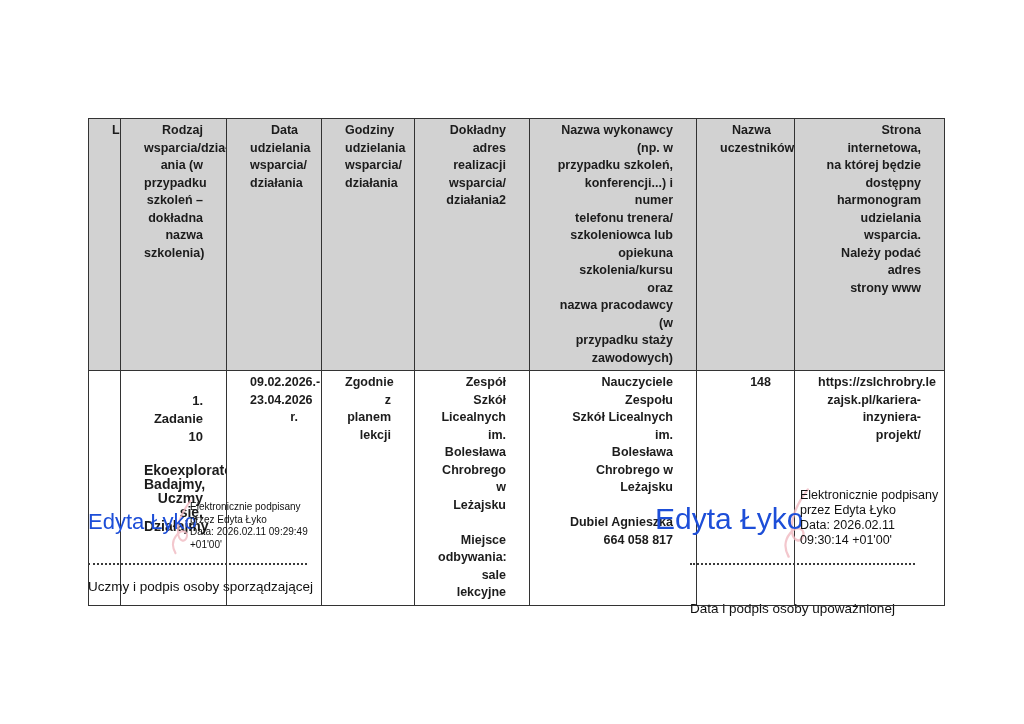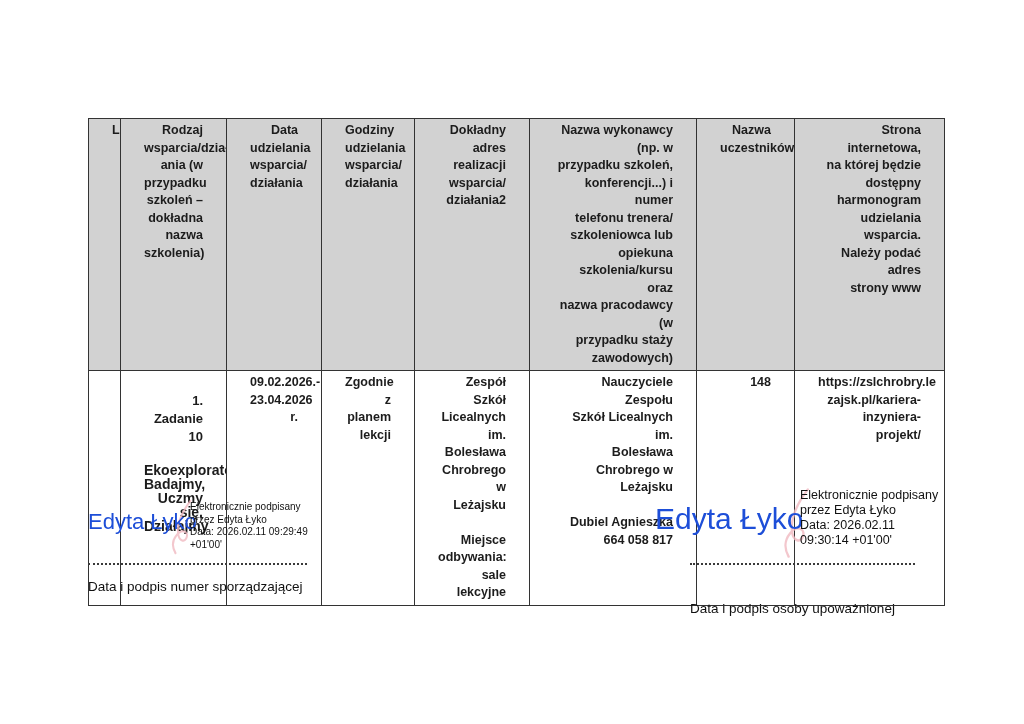--- a/index.html
+++ b/index.html
@@ -149,21 +149,21 @@
 <div class="sig" id="sig-left">
   <svg class="flourish" viewBox="0 0 30 60" fill="none" aria-hidden="true">
     <path d="M24 2 C15 14, 9 26, 11 38 C12 45, 18 47, 20 41 C22 35, 15 31, 9 39 C5 44, 4 51, 8 58" stroke="currentColor" stroke-width="2.2" stroke-linecap="round" opacity="0.8"></path>
   </svg>
   <div class="sig-name">Edyta Łyko</div>
   <div class="sig-details">Elektronicznie podpisany
 przez Edyta Łyko
 Data: 2026.02.11 09:29:49
 +01'00'</div>
   <div class="sig-dots"></div>
-  <div class="sig-label">Data i podpis numer sporządzającej</div>
+  <div class="sig-label">Uczmy i podpis osoby sporządzającej</div>
 </div>
 
 <div class="sig" id="sig-right">
   <svg class="flourish" viewBox="0 0 30 60" fill="none" aria-hidden="true">
     <path d="M24 2 C15 14, 9 26, 11 38 C12 45, 18 47, 20 41 C22 35, 15 31, 9 39 C5 44, 4 51, 8 58" stroke="currentColor" stroke-width="2" stroke-linecap="round" opacity="0.8"></path>
   </svg>
   <div class="sig-name">Edyta Łyko</div>
   <div class="sig-details">Elektronicznie podpisany
 przez Edyta Łyko
 Data: 2026.02.11

